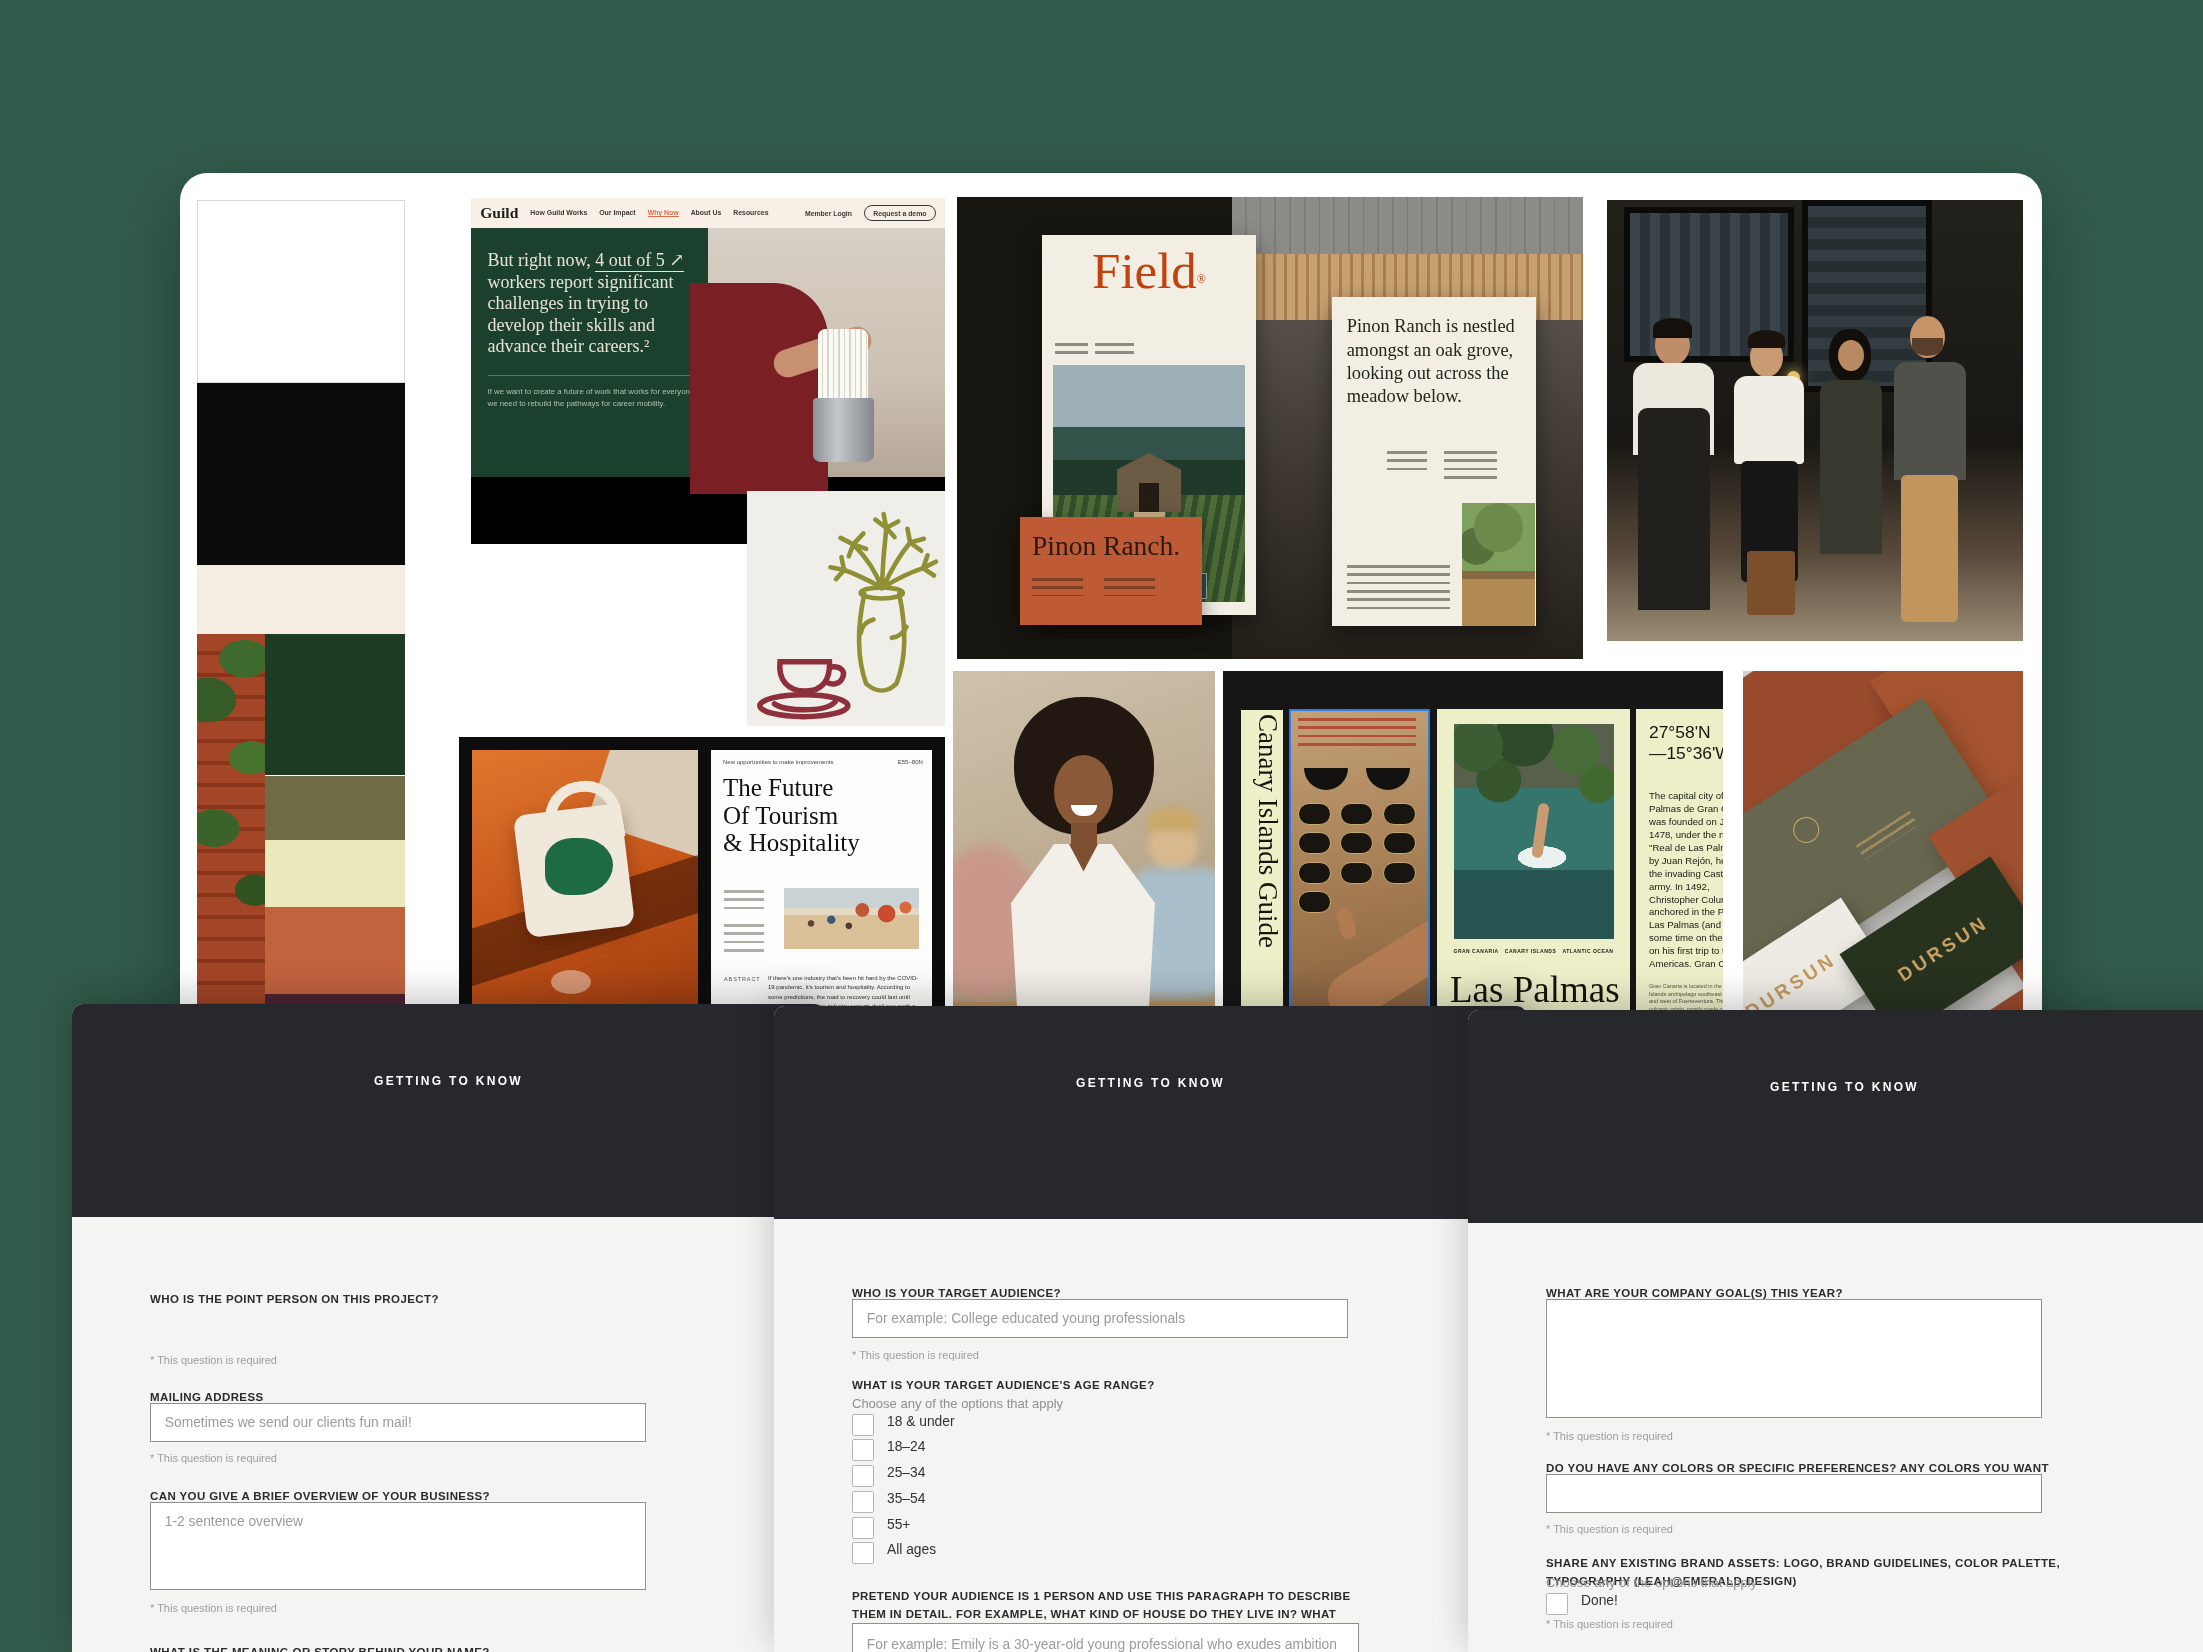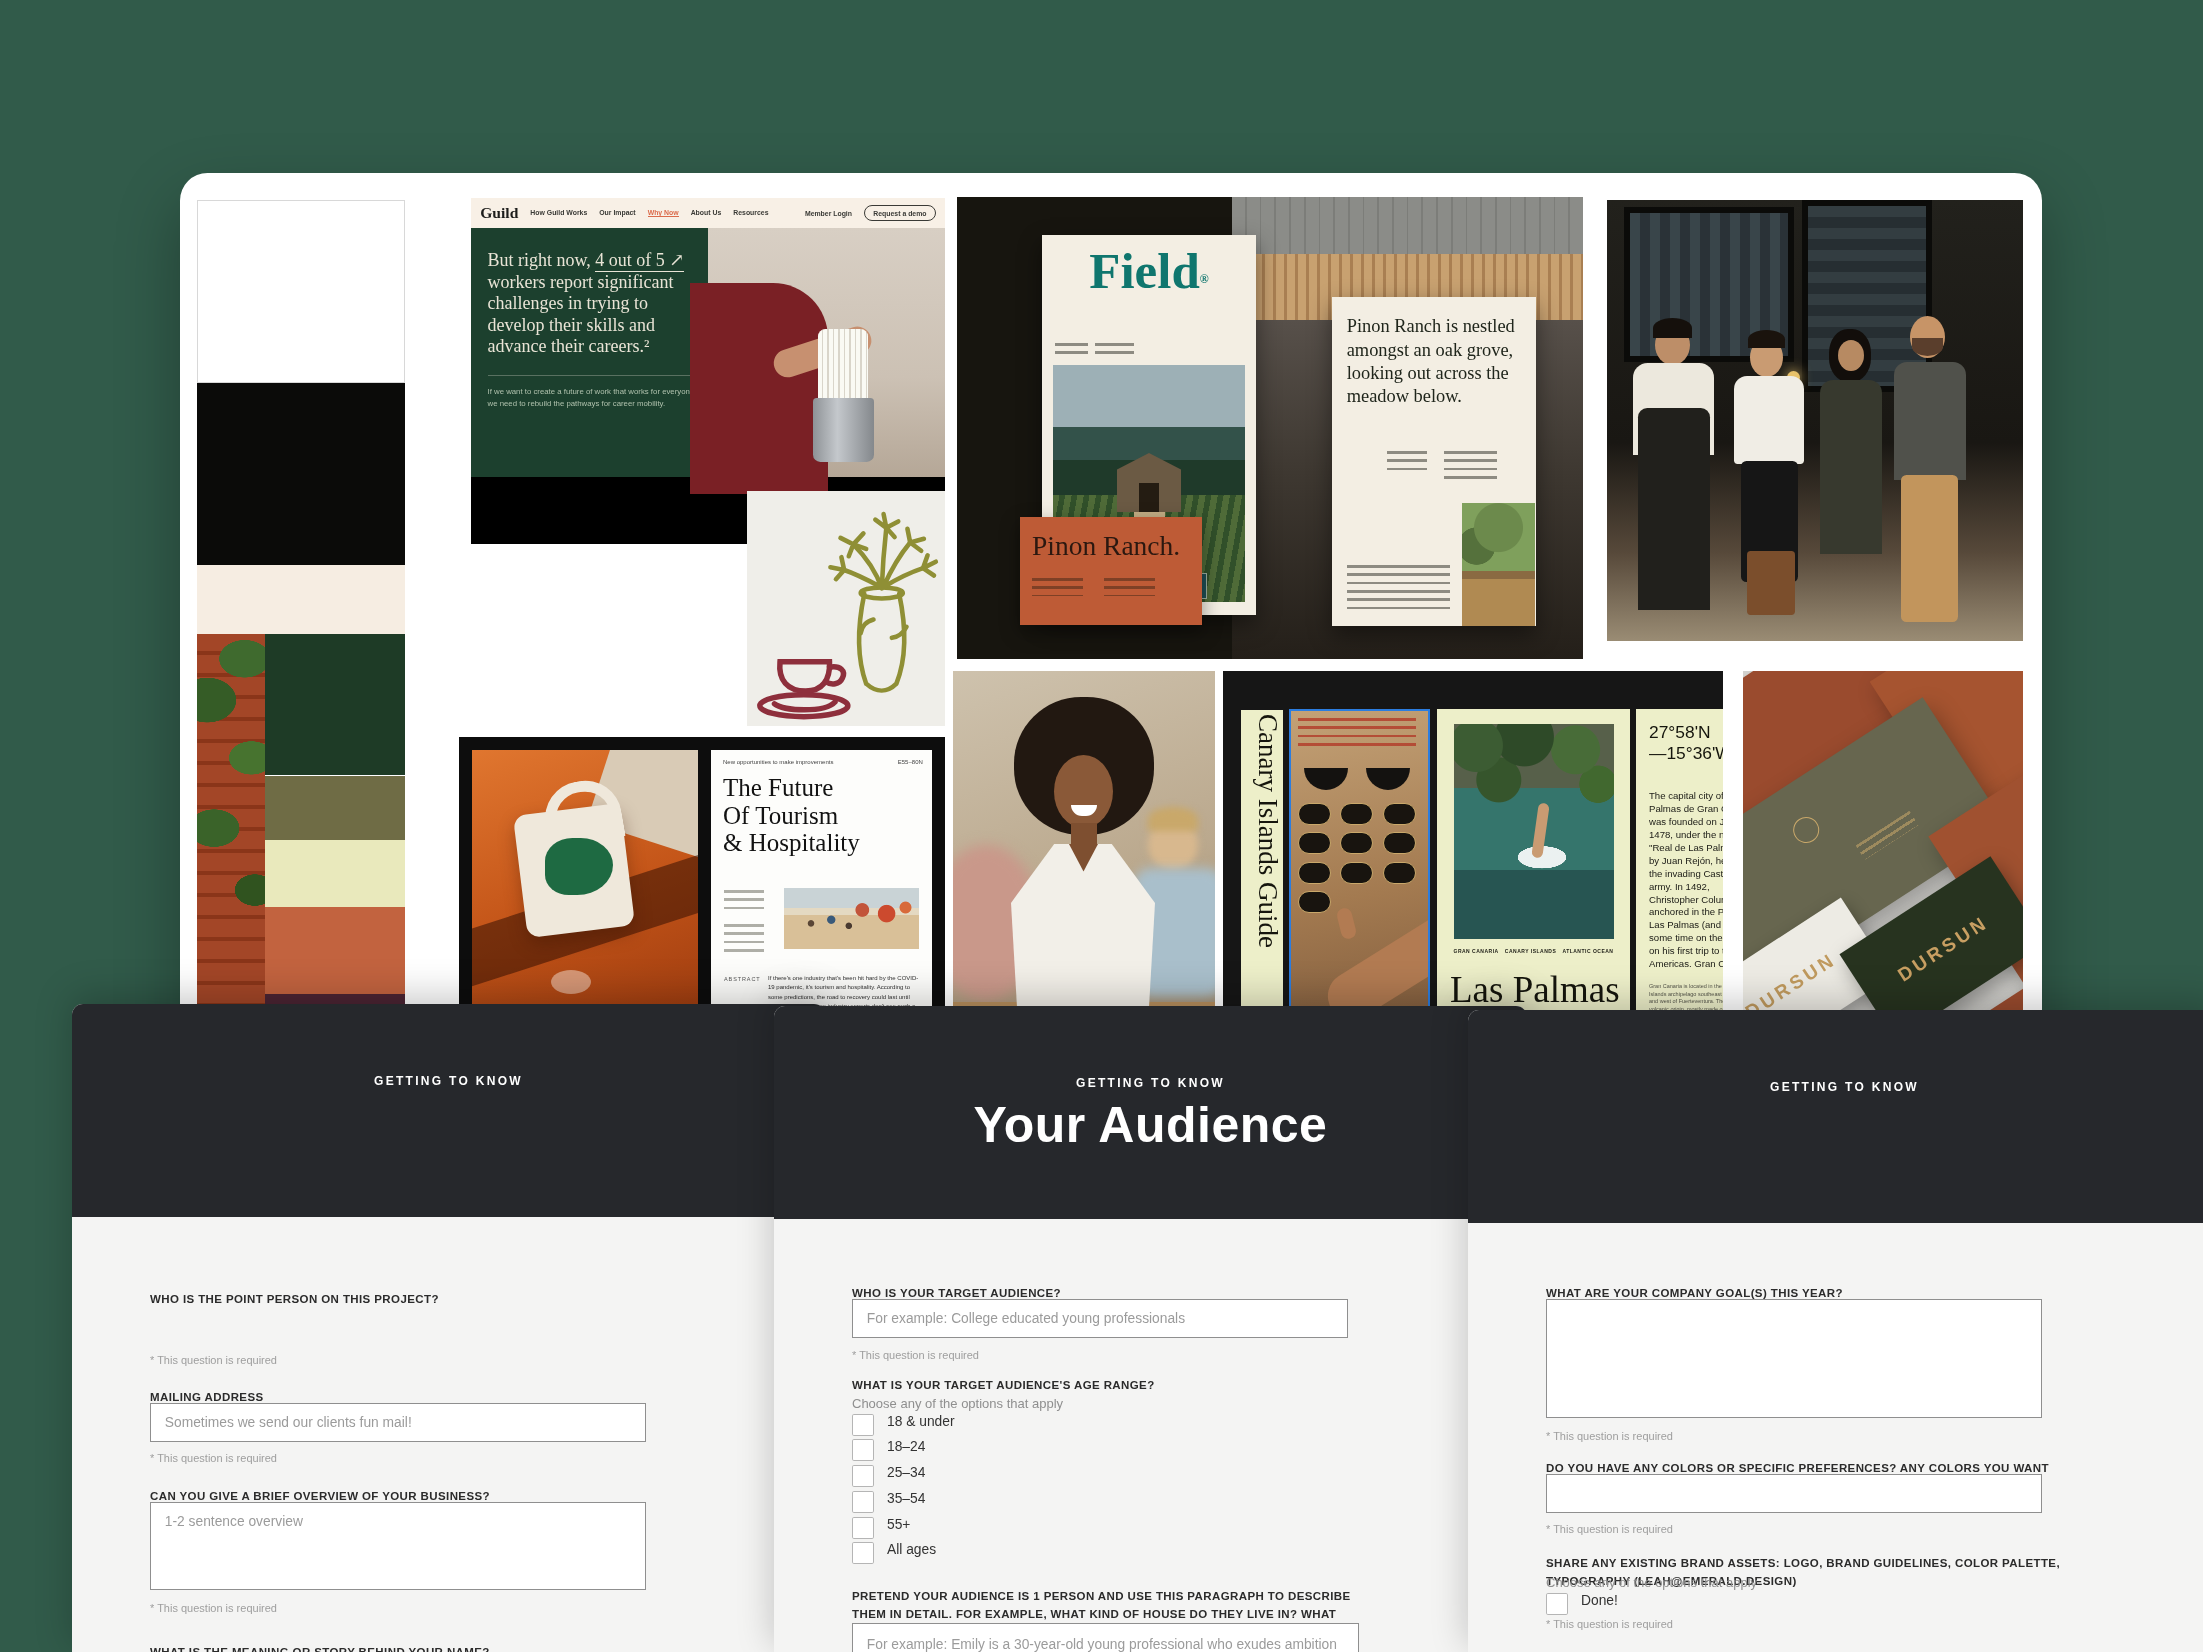--- a/index.html
+++ b/index.html
@@ -145,21 +145,21 @@
         <div class="abs" style="left:57px;top:224px;width:152px;height:42px;overflow:hidden;font-size:6px;line-height:1.55;color:#333">If there's one industry that's been hit hard by the COVID-19 pandemic, it's tourism and hospitality. According to some predictions, the road to recovery could last until 2024. However, some industry experts don't see such a grim picture. Rather, they see...</div>
       </div>
     </div>
 
     <div class="tile" style="left:777px;top:24px;width:626px;height:462px;background:#17150F">
       <div class="abs" style="left:275px;top:0;width:351px;height:57px;background:repeating-linear-gradient(90deg,#8B8C88 0 13px,#7C7D79 13px 14.7px)"></div>
       <div class="abs" style="left:275px;top:57px;width:351px;height:66px;background:repeating-linear-gradient(90deg,#C8A170 0 8.3px,#A97F52 8.3px 11px)"></div>
       <div class="abs" style="left:275px;top:123px;width:351px;height:339px;background:linear-gradient(180deg,#57504A 0%,#3E3831 45%,#241F19 100%)"></div>
 
       <div class="abs" style="left:85px;top:38px;width:214px;height:380px;background:#F3EEE3;box-shadow:0 9.2px 22px rgba(0,0,0,.45)">
-        <div class="serif abs" style="left:0;top:7.3px;width:100%;text-align:center;font-size:51px;font-weight:bold;color:#0f766e"><span>Field</span><span style="font-size:12px;vertical-align:5.5px">®</span></div>
+        <div class="serif abs" style="left:0;top:7.3px;width:100%;text-align:center;font-size:51px;font-weight:normal;color:#c2410c"><span>Field</span><span style="font-size:12px;vertical-align:5.5px">®</span></div>
         <div class="sk" style="left:13px;top:108px;width:33px;height:13px;color:#3A3A32"></div>
         <div class="sk" style="left:53px;top:108px;width:39px;height:13px;color:#3A3A32"></div>
         <div class="abs" style="left:11px;top:130px;width:192px;height:237px;overflow:hidden;background:linear-gradient(180deg,#9DB0B6 0 26%,#33524A 26% 40%,#1F3A2A 40% 55%,#41603A 55% 100%)">
           <div class="abs" style="left:0;top:130px;width:192px;height:107px;background:repeating-linear-gradient(100deg,#4F6B38 0 6.4px,#31502A 6.4px 12px)"></div>
           <div class="abs" style="left:81px;top:147px;width:31px;height:90px;background:#C4AE85"></div>
           <div class="abs" style="left:64px;top:88px;width:64px;height:59px;background:#6B5A44;clip-path:polygon(0 28%,50% 0,100% 28%,100% 100%,0 100%)"></div>
           <div class="abs" style="left:86px;top:118px;width:20px;height:29px;background:#241C12"></div>
           <div class="abs" style="left:40px;top:208px;width:112px;height:24px;background:#1F4F55;border:1.8px solid #9FB0A2"></div>
         </div>
       </div>
@@ -308,21 +308,20 @@
     <div class="flabel" style="top:484px">CAN YOU GIVE A BRIEF OVERVIEW OF YOUR BUSINESS?</div>
     <textarea class="ftext" style="top: 498px; height: 88px;" placeholder="1-2 sentence overview"></textarea>
     <div class="freq" style="top:598px">* This question is required</div>
 
     <div class="flabel" style="top:640px">WHAT IS THE MEANING OR STORY BEHIND YOUR NAME?</div>
   </div>
 
   <div class="form-card" style="left:774px;top:1006px;height:646px">
     <div class="form-head"></div>
     <div class="eyebrow">GETTING TO KNOW</div>
-    <div class="form-title">Your Audience</div>
 
     <div class="flabel" style="top:279px">WHO IS YOUR TARGET AUDIENCE?</div>
     <input class="finput" type="text" style="top: 293px;" placeholder="For example: College educated young professionals">
     <div class="freq" style="top:343px">* This question is required</div>
 
     <div class="flabel" style="top:371px">WHAT IS YOUR TARGET AUDIENCE'S AGE RANGE?</div>
     <div class="fhint" style="top:390px">Choose any of the options that apply</div>
 
     <div class="chkrow" style="top:408px">
       <div class="chk"></div>

